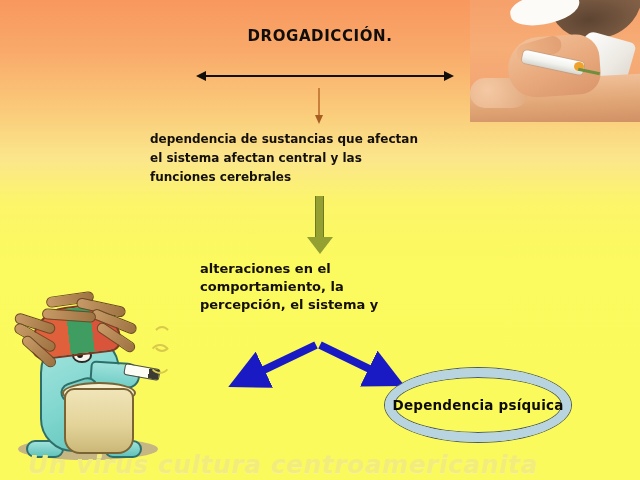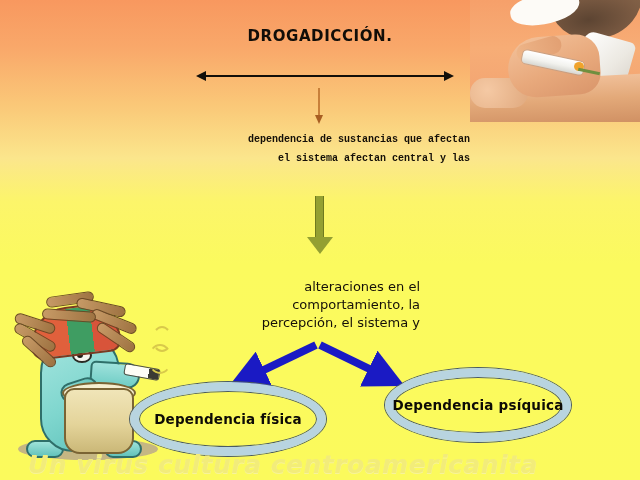--- a/index.html
+++ b/index.html
@@ -163,26 +163,25 @@
     border-left: 4px solid transparent;
     border-right: 4px solid transparent;
     border-top: 9px solid #a85e22;
   }
 
   
   #block1 {
     position: absolute;
     left: 150px; top: 130px;
     width: 320px;
-    text-align: right;
-    font-size: 10px;
+    text-align: left;
+    font-size: 12px;
     font-weight: bold;
     line-height: 19px;
     color: #140f08;
-    font-family: Liberation Mono, monospace;
   }
 
   
   #arrow-green {
     position: absolute;
     left: 315px; top: 196px;
     width: 7px; height: 42px;
     background: #94a032;
     border-left: 1px solid #6f7a1e;
     border-right: 1px solid #6f7a1e;
@@ -193,25 +192,25 @@
     left: -9px; top: 41px;
     width: 0; height: 0;
     border-left: 13px solid transparent;
     border-right: 13px solid transparent;
     border-top: 17px solid #94a032;
   }
 
   
   #block2 {
     position: absolute;
-    left: 200px; top: 278px;
+    left: 200px; top: 260px;
     width: 220px;
-    text-align: right;
+    text-align: left;
     font-size: 13px;
-    font-weight: normal;
+    font-weight: bold;
     line-height: 18px;
     color: #140f08;
   }
 
   
   #blue-arrows {
     position: absolute;
     left: 0; top: 0;
     width: 640px; height: 480px;
     pointer-events: none;
@@ -383,20 +382,21 @@
   </div>
 
   <div id="title">DROGADICCIÓN.</div>
   <div id="hline"></div>
 
   <div id="arrow-orange"></div>
 
   <div id="block1">
     <div>dependencia de sustancias que afectan</div>
     <div>el sistema afectan central y las</div>
+    <div>funciones cerebrales</div>
   </div>
 
   <div id="arrow-green"></div>
 
   <div id="block2">
     <div>alteraciones en el</div>
     <div>comportamiento, la</div>
     <div>percepción, el sistema y</div>
   </div>
 
@@ -427,22 +427,19 @@
     <div class="dread" style="left:82px; top:44px; width:42px; height:9px; transform:rotate(34deg);"></div>
     <div class="dread" style="left:30px; top:22px; width:52px; height:9px; transform:rotate(4deg);"></div>
     <div class="c-arm"></div>
     <div class="c-drum-top"></div>
     <div class="c-drum"></div>
     <div class="c-cigar"></div>
     <div class="smoke" style="left:140px; top:38px; width:16px; height:22px;"></div>
     <div class="smoke" style="left:136px; top:56px; width:20px; height:26px;"></div>
   </div>
 
-  <div class="node" id="node-fisica">
-    <span>Dependencia física</span>
-  </div>
   <div class="node" id="node-psiquica">
     <span>Dependencia psíquica</span>
   </div>
 
   <div id="ghost">Un virus cultura centroamericanita</div>
 
 </div>
 
 </body></html>

